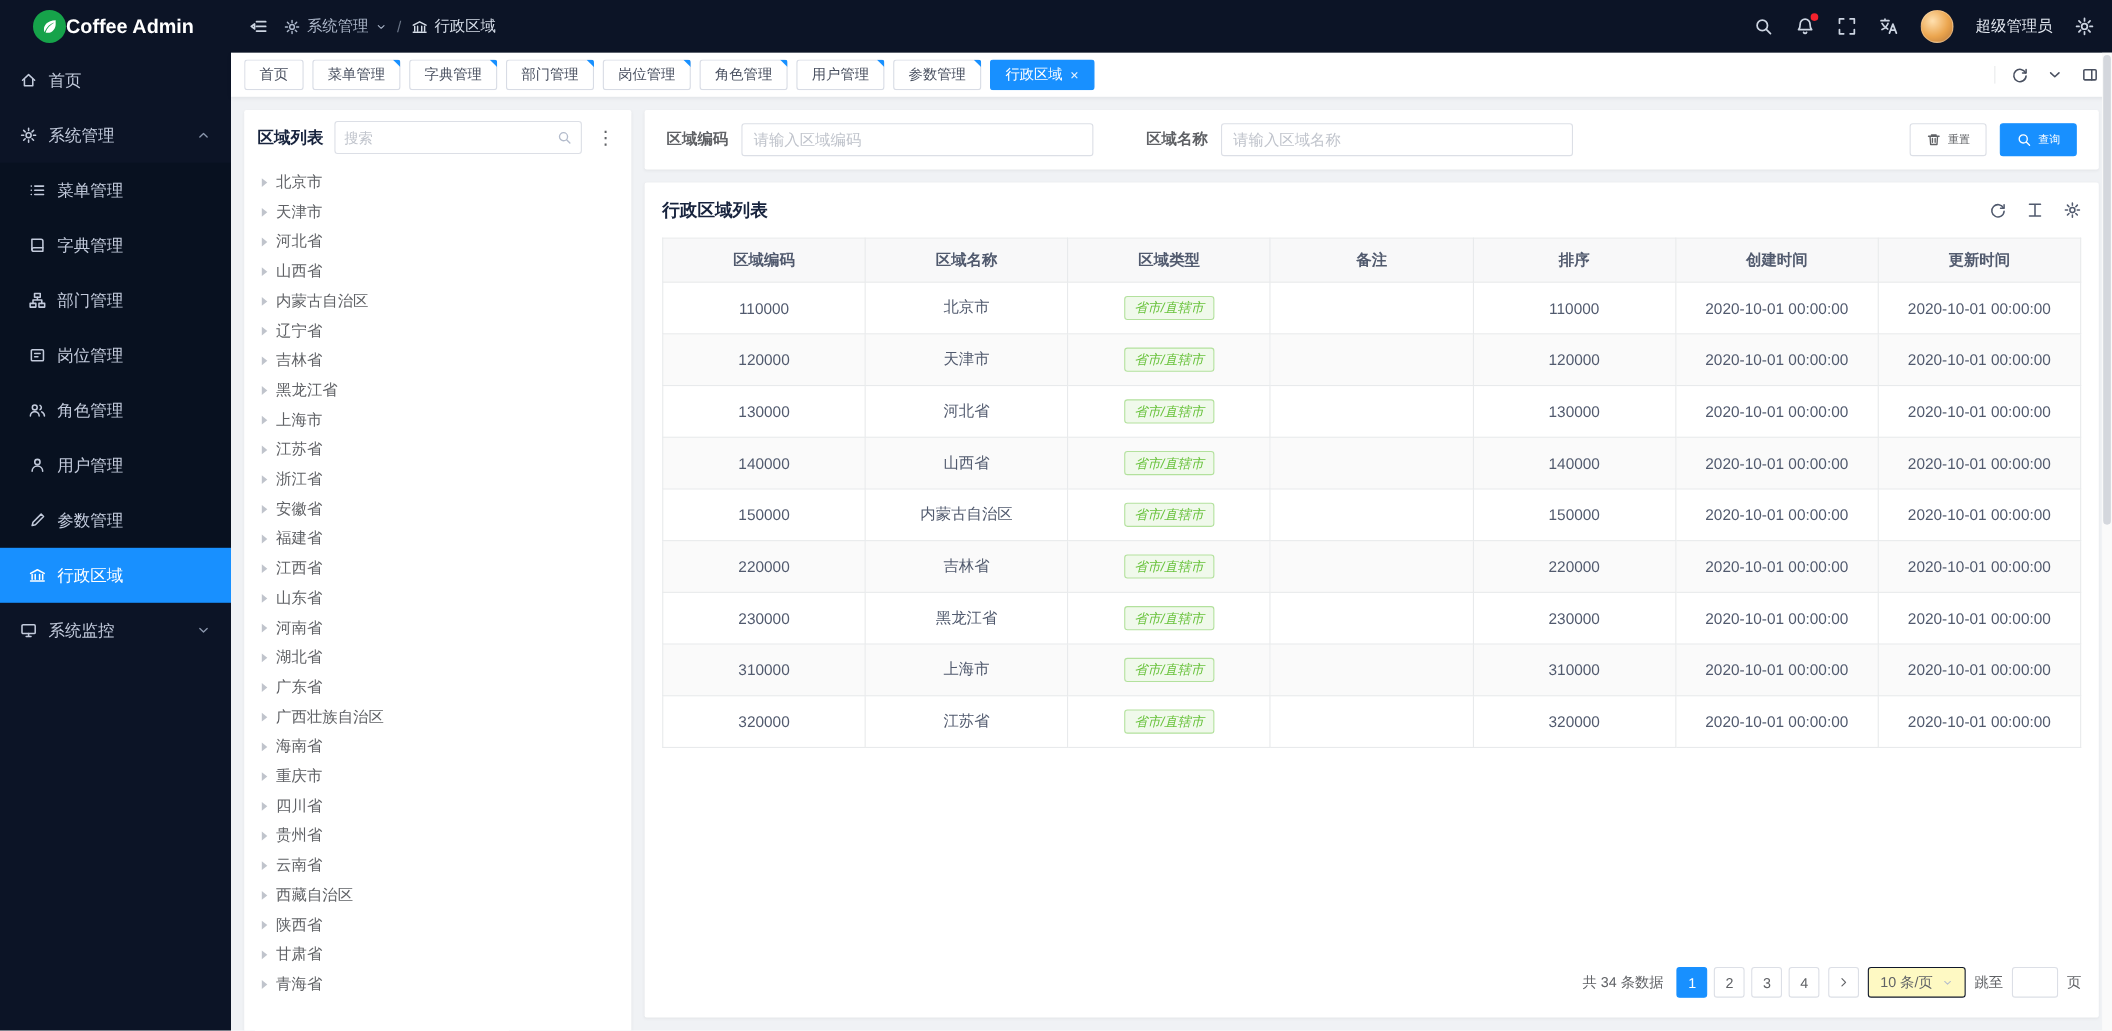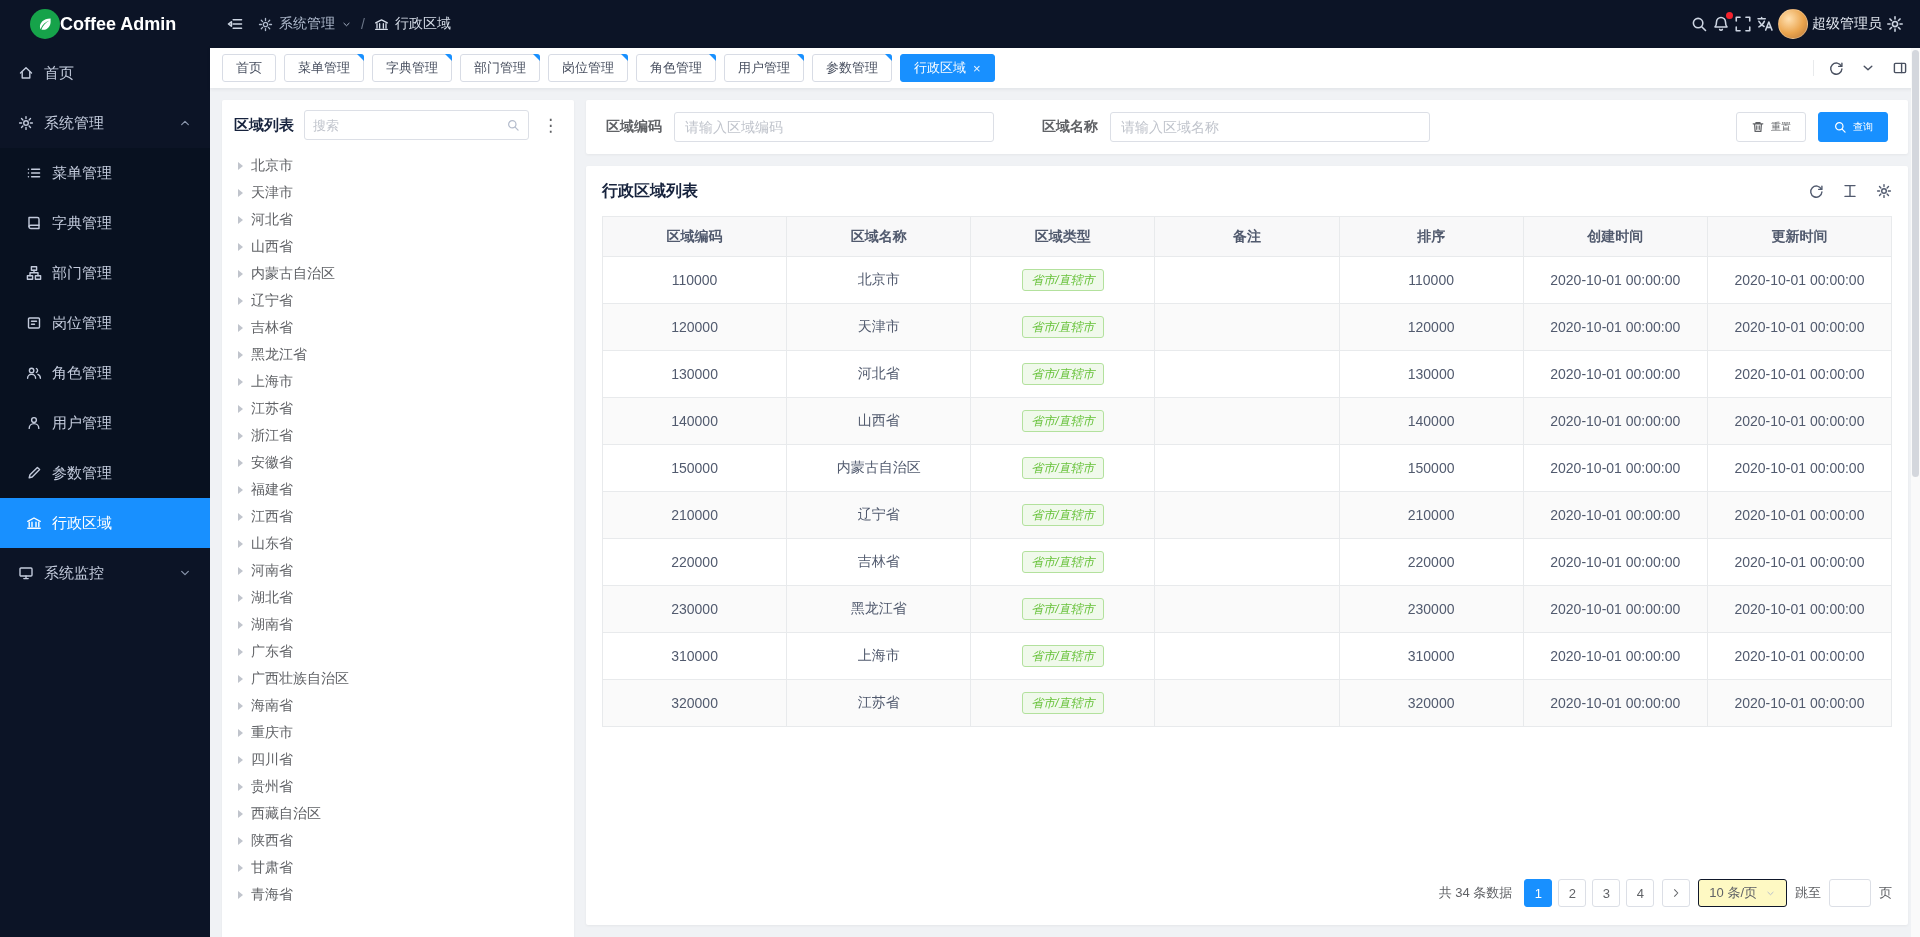--- a/index.html
+++ b/index.html
@@ -38,21 +38,21 @@
   .tb-icon{width:18px;height:18px;display:inline-flex;color:#cdd5e2;position:relative;cursor:pointer;flex-shrink:0;}
   .tb-icon svg{width:18px;height:18px;}
   .breadcrumb{display:flex;align-items:center;gap:7px;font-size:14px;color:#aeb9cc;}
   .crumb{display:flex;align-items:center;gap:6px;cursor:pointer;}
   .crumb .ci{width:15px;height:15px;display:inline-flex;}
   .crumb .ci svg{width:15px;height:15px;}
   .crumb .ca{width:11px;height:11px;display:inline-flex;}
   .crumb .ca svg{width:11px;height:11px;}
   .crumb-sep{color:#6b7688;margin:0 2px;}
   .crumb.current{color:#d6dde8;cursor:default;}
-  .topbar-right{margin-left:auto;display:flex;align-items:center;gap:4px;}
+  .topbar-right{margin-left:auto;display:flex;align-items:center;gap:20px;}
   .bell-dot{position:absolute;top:-3px;right:-3px;width:7px;height:7px;border-radius:50%;background:#f5222d;}
   .avatar{width:30px;height:30px;border-radius:50%;background:radial-gradient(circle at 35% 32%,#ffe0b0,#eba54e 55%,#b5763a);border:1px solid rgba(255,255,255,.25);cursor:pointer;flex-shrink:0;}
   .username{color:#e3e8f0;font-size:14px;white-space:nowrap;cursor:pointer;}
 
   
   .tabbar{height:40px;background:#fff;display:flex;align-items:center;padding:0 12px;gap:10px;box-shadow:0 1px 4px rgba(0,21,41,.08);position:relative;z-index:2;flex-shrink:0;}
   .tabs{display:flex;gap:8px;flex:1;align-items:center;overflow:hidden;}
   .tab{height:28px;display:flex;align-items:center;padding:0 13px;border:1px solid #d8dce5;border-radius:3px;font-size:13px;color:#495060;background:#fff;position:relative;cursor:pointer;white-space:nowrap;}
   .tab::after{content:'';position:absolute;top:-1px;right:-1px;border-top:7px solid var(--primary);border-left:7px solid transparent;border-top-right-radius:3px;}
   .tab.plain::after{display:none;}
@@ -446,24 +446,20 @@
             <div class="tree-item">
               <span class="tree-caret"></span>
               <span class="tree-label">河南省</span>
             </div>
             <div class="tree-item">
               <span class="tree-caret"></span>
               <span class="tree-label">湖北省</span>
             </div>
             <div class="tree-item">
               <span class="tree-caret"></span>
-              <span class="tree-label">湖南省</span>
-            </div>
-            <div class="tree-item">
-              <span class="tree-caret"></span>
               <span class="tree-label">广东省</span>
             </div>
             <div class="tree-item">
               <span class="tree-caret"></span>
               <span class="tree-label">广西壮族自治区</span>
             </div>
             <div class="tree-item">
               <span class="tree-caret"></span>
               <span class="tree-label">海南省</span>
             </div>
@@ -471,20 +467,24 @@
               <span class="tree-caret"></span>
               <span class="tree-label">重庆市</span>
             </div>
             <div class="tree-item">
               <span class="tree-caret"></span>
               <span class="tree-label">四川省</span>
             </div>
             <div class="tree-item">
               <span class="tree-caret"></span>
               <span class="tree-label">贵州省</span>
+            </div>
+            <div class="tree-item">
+              <span class="tree-caret"></span>
+              <span class="tree-label">云南省</span>
             </div>
             <div class="tree-item">
               <span class="tree-caret"></span>
               <span class="tree-label">西藏自治区</span>
             </div>
             <div class="tree-item">
               <span class="tree-caret"></span>
               <span class="tree-label">陕西省</span>
             </div>
             <div class="tree-item">
@@ -601,29 +601,20 @@
                   <td>140000</td>
                   <td>2020-10-01 00:00:00</td>
                   <td>2020-10-01 00:00:00</td>
                 </tr>
                 <tr>
                   <td>150000</td>
                   <td>内蒙古自治区</td>
                   <td><span class="badge">省市/直辖市</span></td>
                   <td></td>
                   <td>150000</td>
-                  <td>2020-10-01 00:00:00</td>
-                  <td>2020-10-01 00:00:00</td>
-                </tr>
-                <tr>
-                  <td>210000</td>
-                  <td>辽宁省</td>
-                  <td><span class="badge">省市/直辖市</span></td>
-                  <td></td>
-                  <td>210000</td>
                   <td>2020-10-01 00:00:00</td>
                   <td>2020-10-01 00:00:00</td>
                 </tr>
                 <tr>
                   <td>220000</td>
                   <td>吉林省</td>
                   <td><span class="badge">省市/直辖市</span></td>
                   <td></td>
                   <td>220000</td>
                   <td>2020-10-01 00:00:00</td>

